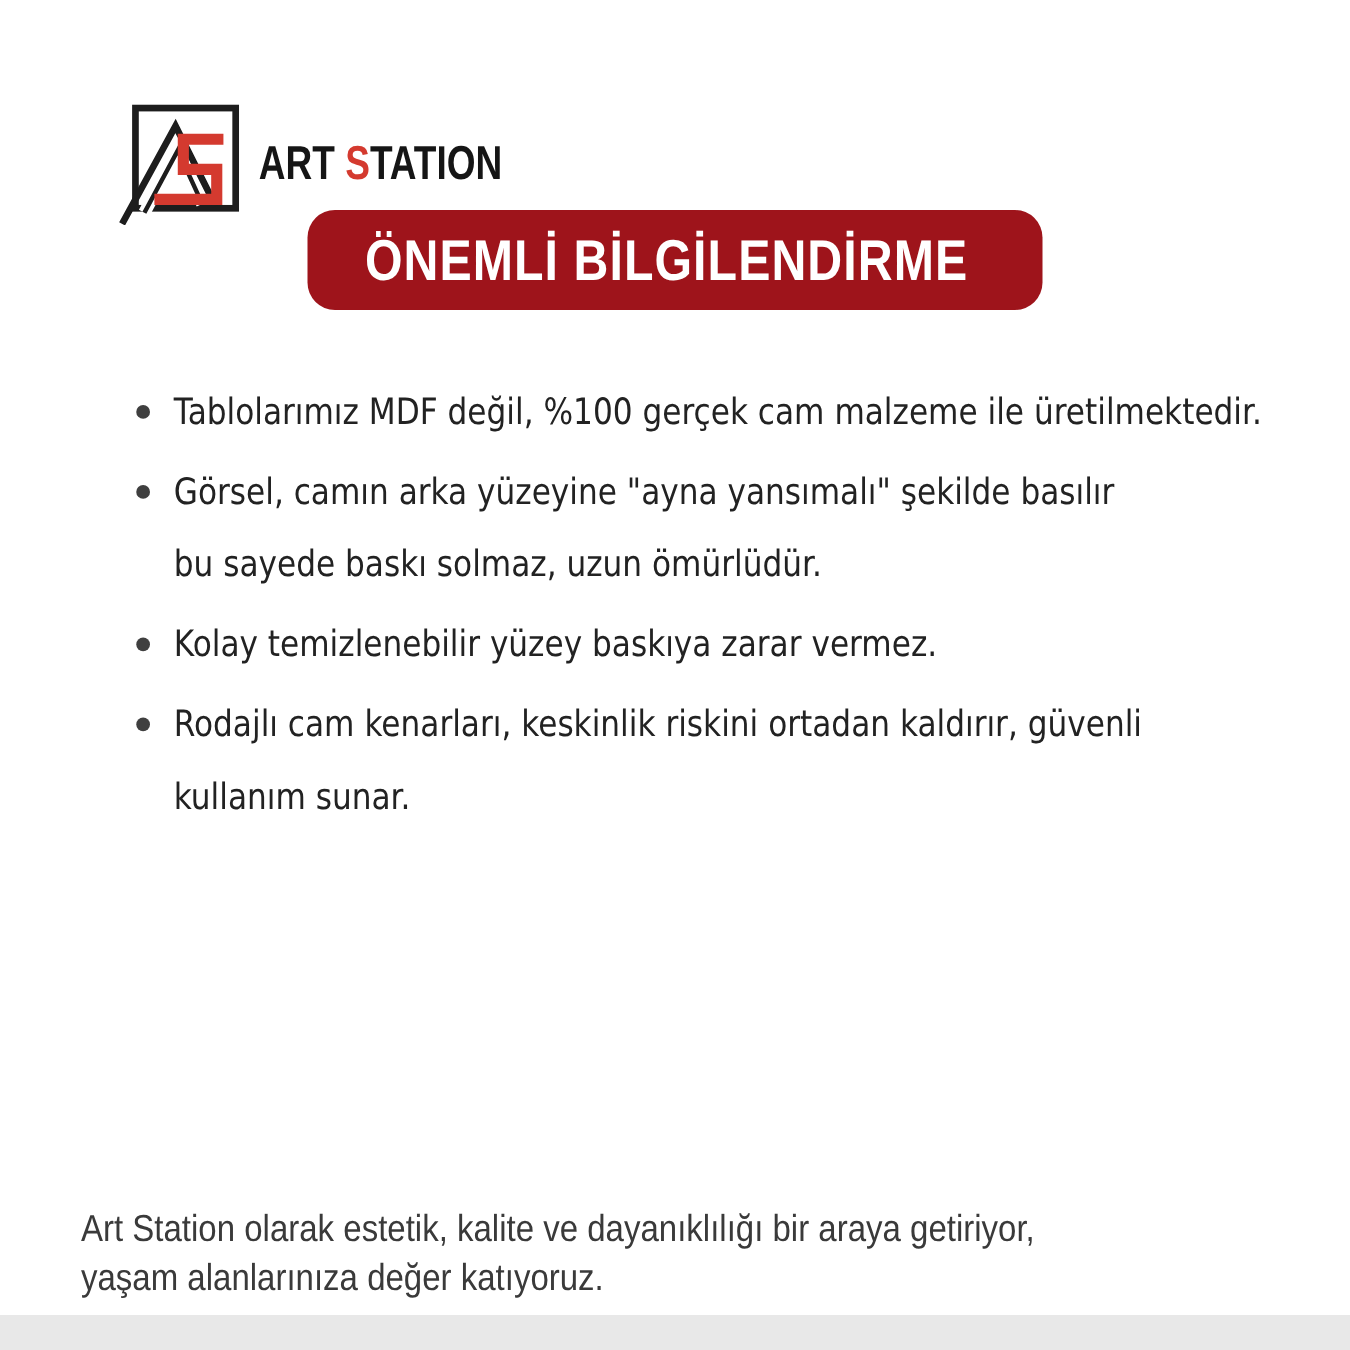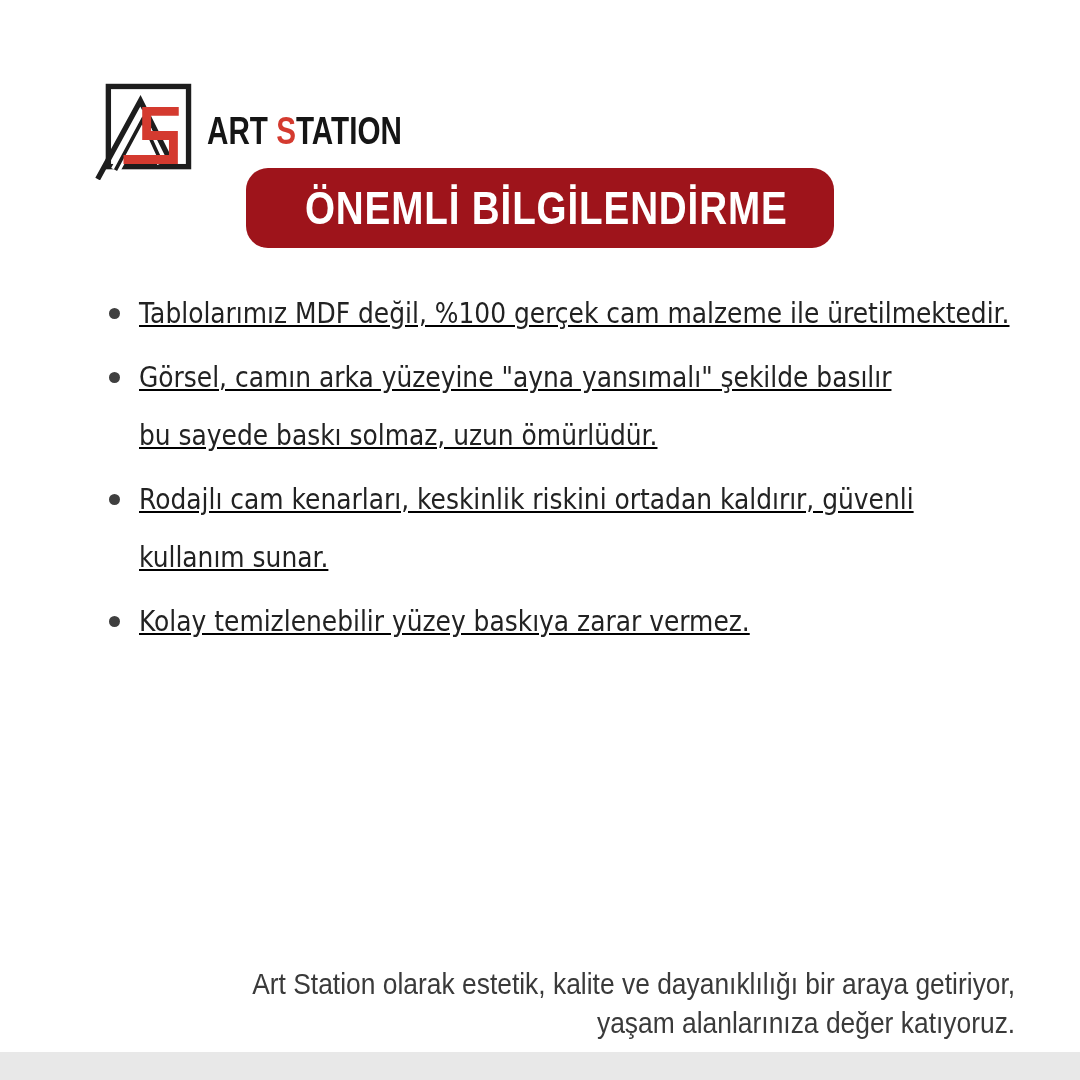--- a/index.html
+++ b/index.html
@@ -39,39 +39,38 @@
     position: absolute;
     top: 168px;
     left: 50%;
     transform: translateX(-50%);
     width: 588px;
     height: 80px;
     background: #9e141b;
     border-radius: 22px;
     display: flex;
     align-items: center;
-    justify-content: flex-end;
+    justify-content: flex-start;
   }
   .banner-label {
     color: #ffffff;
     font-size: 46px;
     font-weight: bold;
     letter-spacing: 1px;
     white-space: nowrap;
     transform: scaleX(0.84);
     transform-origin: 50% 50%;
   }
 
   
   .bullets {
     position: absolute;
-    top: 284px;
+    top: 300px;
     left: 103px;
     right: 30px;
-    text-decoration: underline;
   }
   .bullet {
     position: relative;
     padding-left: 36px;
     margin-bottom: 6px;
   }
   .bullet-dot {
     position: absolute;
     left: 6px;
     top: 24px;
@@ -91,21 +90,21 @@
     transform: scaleX(0.86);
     transform-origin: 0 50%;
   }
 
   
   .footer {
     position: absolute;
     top: 964px;
     left: 0;
     right: 0;
-    text-align: right;
+    text-align: left;
   }
   .footer-line {
     display: block;
     font-size: 30px;
     line-height: 39px;
     color: #3a3a3a;
     white-space: nowrap;
     transform: scaleX(0.88);
     transform-origin: 50% 50%;
   }
@@ -143,27 +142,27 @@
 
 
     <div class="bullet">
       <span class="bullet-dot"></span>
       <span class="bullet-line">Görsel, camın arka yüzeyine "ayna yansımalı" şekilde basılır</span>
       <span class="bullet-line">bu sayede baskı solmaz, uzun ömürlüdür.</span>
     </div>
 
     <div class="bullet">
       <span class="bullet-dot"></span>
-      <span class="bullet-line">Rodajlı cam kenarları, keskinlik riskini ortadan kaldırır, güvenli</span>
-      <span class="bullet-line">kullanım sunar.</span>
+      <span class="bullet-line">Kolay temizlenebilir yüzey baskıya zarar vermez.</span>
     </div>
 
     <div class="bullet">
       <span class="bullet-dot"></span>
-      <span class="bullet-line">Kolay temizlenebilir yüzey baskıya zarar vermez.</span>
+      <span class="bullet-line">Rodajlı cam kenarları, keskinlik riskini ortadan kaldırır, güvenli</span>
+      <span class="bullet-line">kullanım sunar.</span>
     </div>
 
 
   </div>
 
   <footer class="footer">
     <span class="footer-line">Art Station olarak estetik, kalite ve dayanıklılığı bir araya getiriyor,</span>
     <span class="footer-line">yaşam alanlarınıza değer katıyoruz.</span>
   </footer>
 

